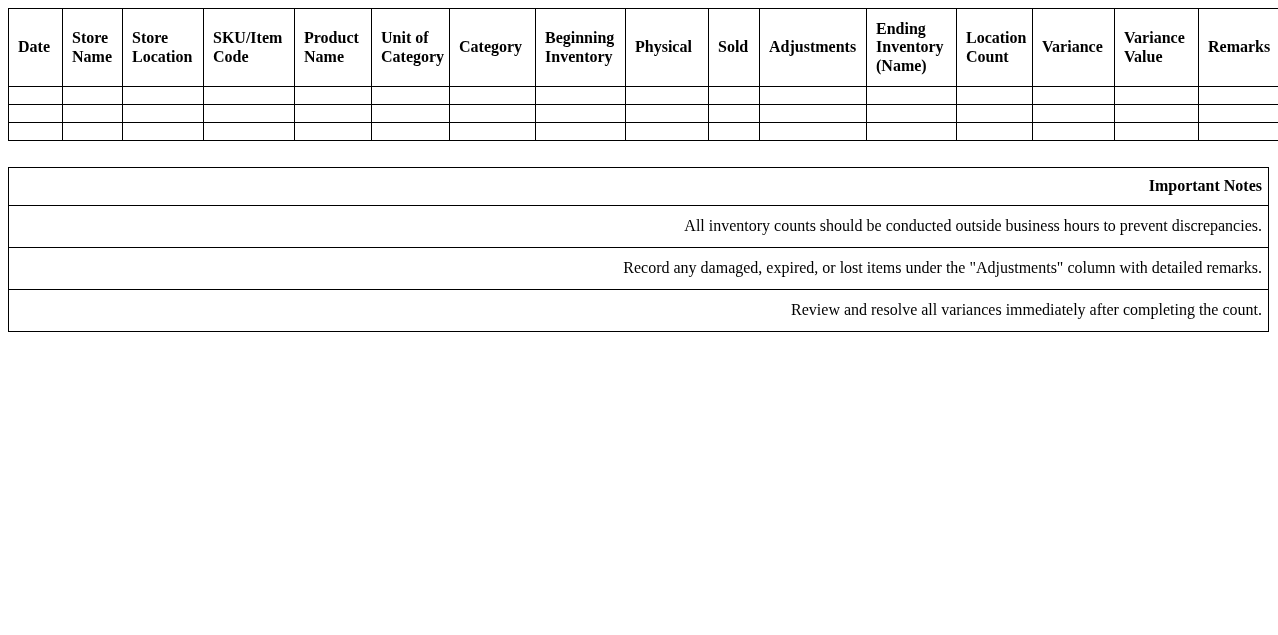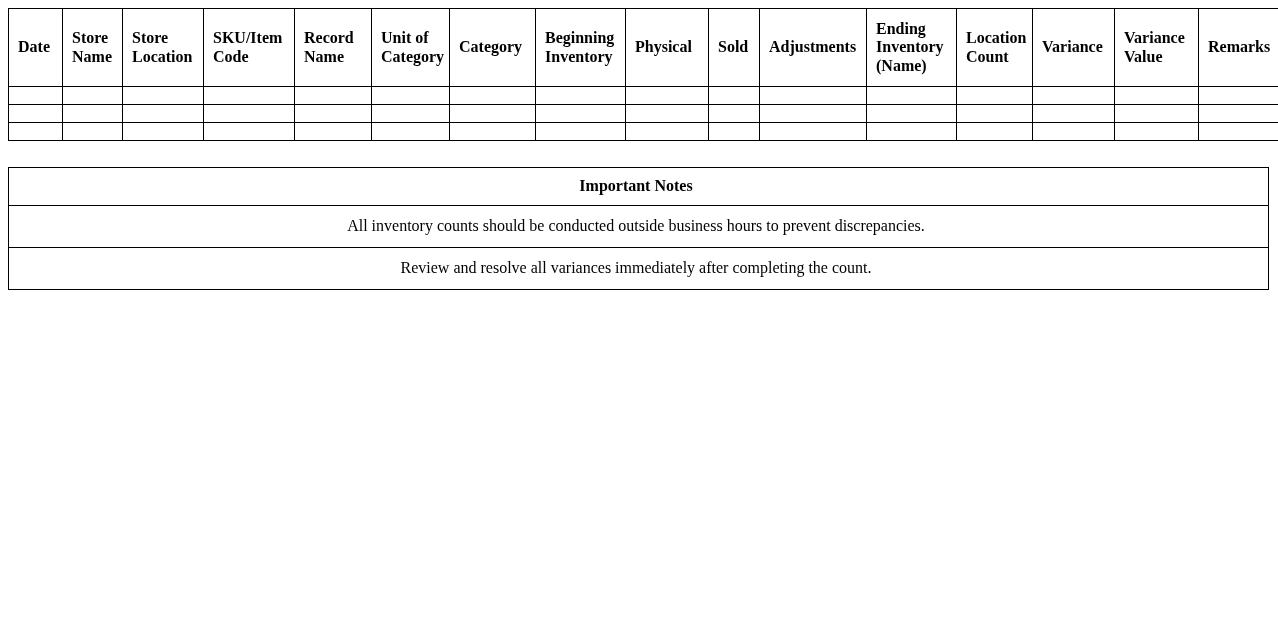--- a/index.html
+++ b/index.html
@@ -45,21 +45,21 @@
 
   
   #notes-table {
     left: 8px;
     top: 167px;
     width: 1261px;
   }
   #notes-table td {
     font-size: 16px;
     line-height: 1.16;
-    text-align: center;
+    text-align: right;
     vertical-align: middle;
     padding: 2px 6px 2px 1px;
   }
   #notes-table td.notes-title {
     font-weight: bold;
     height: 33px;
   }
   #notes-table td.note-row {
     height: 37px;
     margin-left: 23px;
@@ -86,21 +86,21 @@
       <col style="width:82px">
       <col style="width:84px">
     <col style="width:84px">
   </colgroup>
   <thead>
     <tr>
       <th>Date</th>
       <th>Store Name</th>
       <th>Store Location</th>
       <th>SKU/Item Code</th>
-      <th>Record Name</th>
+      <th>Product Name</th>
       <th>Unit of Category</th>
       <th>Category</th>
       <th>Beginning Inventory</th>
       <th>Physical</th>
       <th>Sold</th>
       <th>Adjustments</th>
       <th>Ending Inventory (Name)</th>
       <th>Location Count</th>
       <th>Variance</th>
       <th>Variance Value</th>
@@ -167,16 +167,19 @@
 
 <table id="notes-table">
   <tbody>
     <tr>
       <td class="notes-title">Important Notes</td>
     </tr>
     <tr>
       <td class="note-row">All inventory counts should be conducted outside business hours to prevent discrepancies.</td>
     </tr>
     <tr>
+      <td class="note-row">Record any damaged, expired, or lost items under the "Adjustments" column with detailed remarks.</td>
+    </tr>
+    <tr>
       <td class="note-row">Review and resolve all variances immediately after completing the count.</td>
     </tr>
   </tbody>
 </table>
 
 </body></html>

